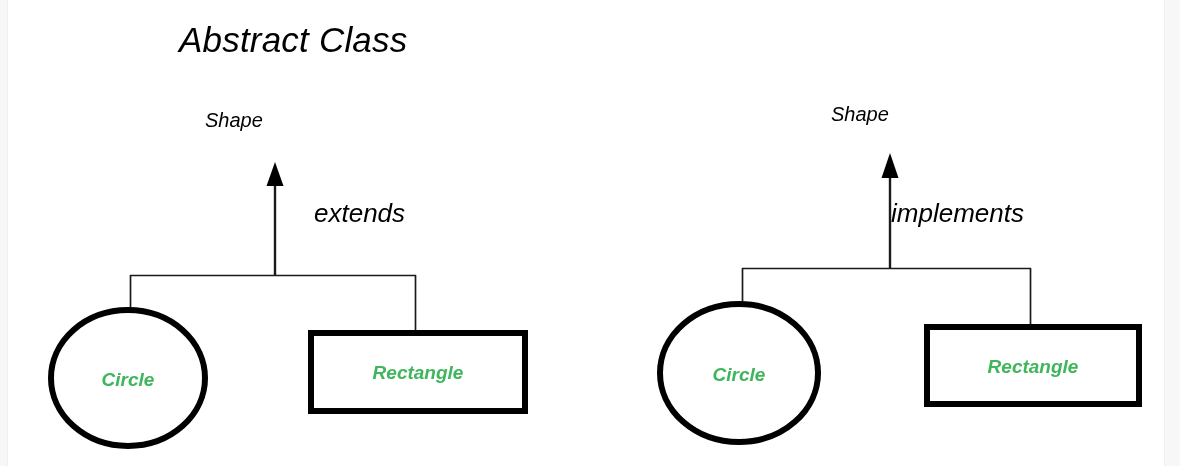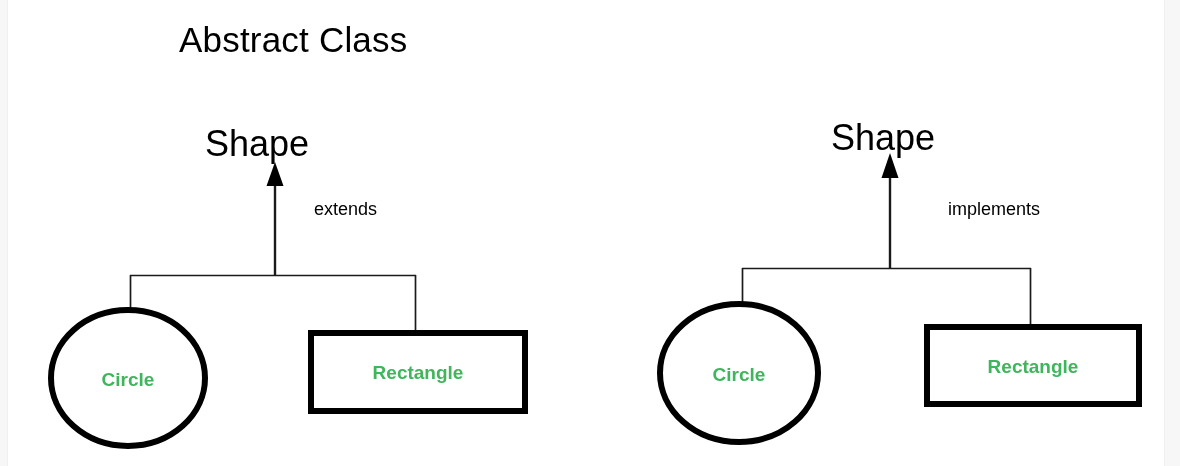--- a/index.html
+++ b/index.html
@@ -13,20 +13,21 @@
     height: 466px;
     font-family: "Liberation Sans", "DejaVu Sans", sans-serif;
     overflow: hidden;
   }
   #canvas {
     position: relative;
     width: 1180px;
     height: 364px;
     background: #ffffff;
     box-sizing: border-box;
+    font-style: italic;
   }
   
   .gutter {
     position: absolute;
     top: 0;
     height: 466px;
     background: #f7f7f7;
   }
   .gutter.left  { left: 0;    width: 7px; border-right: 1px solid #f0f0f0; }
   .gutter.right { left: 1164px; width: 16px; border-left: 1px solid #f0f0f0; }
@@ -45,26 +46,25 @@
     white-space: nowrap;
     color: #000000;
     line-height: 1;
   }
   .panel-title {
     font-size: 35px;
     font-weight: 400;
     letter-spacing: 0.2px;
   }
   .root-label {
-    font-size: 36px;
+    font-size: 20px;
     font-weight: 400;
-    margin-top: 16px;
   }
   .edge-label {
-    font-size: 18px;
+    font-size: 26px;
     font-weight: 400;
   }
   .node-label {
     position: absolute;
     white-space: nowrap;
     font-size: 19px;
     font-weight: bold;
     color: #3fb55c;
     text-align: center;
     line-height: 1;
@@ -119,19 +119,19 @@
 
   <div class="txt edge-label" style="left:314px; top:200px;">extends</div>
 
   <div class="node-label" style="left:48px; top:370px; width:160px;">Circle</div>
 
   <div class="node-label" style="left:311px; top:363px; width:214px;">Rectangle</div>
 
 
   <div class="txt root-label" style="left:831px; top:104px;">Shape</div>
 
-  <div class="txt edge-label" style="left:948px; top:200px;">implements</div>
+  <div class="txt edge-label" style="left:891px; top:200px;">implements</div>
 
   <div class="node-label" style="left:659px; top:365px; width:160px;">Circle</div>
 
   <div class="node-label" style="left:927px; top:357px; width:212px;">Rectangle</div>
 
 </div>
 
 </body></html>

